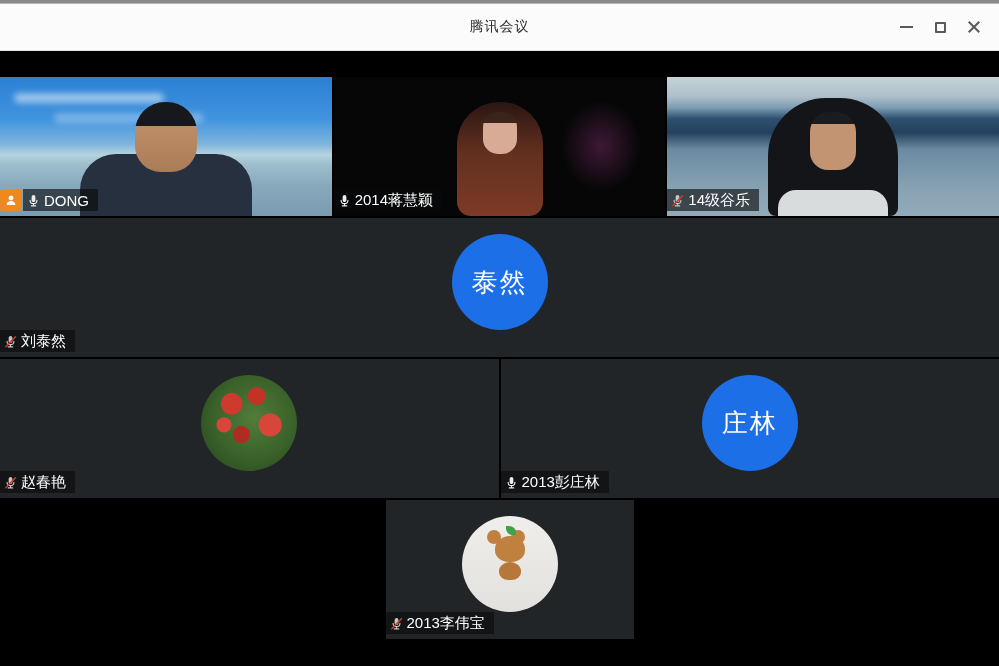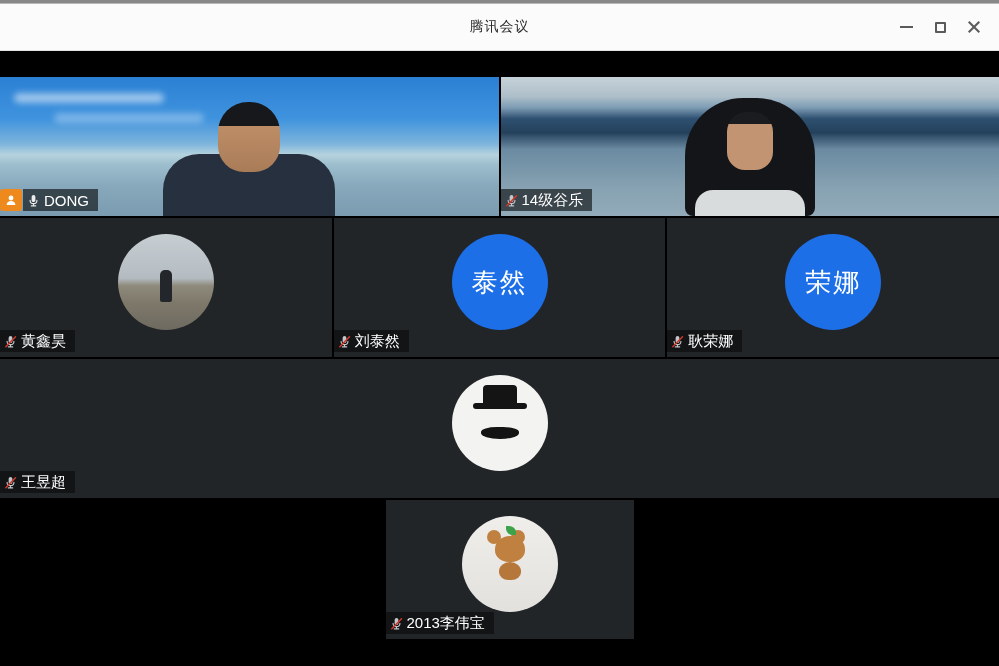--- a/index.html
+++ b/index.html
@@ -131,20 +131,38 @@
         <svg class="mic mic-on" viewBox="0 0 24 24">
           <path d="M12 14.5c1.66 0 3-1.34 3-3V6a3 3 0 1 0-6 0v5.5c0 1.66 1.34 3 3 3z" fill="#ececec"></path>
           <path d="M6.5 11.5a5.5 5.5 0 0 0 11 0" fill="none" stroke="#ececec" stroke-width="1.8" stroke-linecap="round"></path>
           <path d="M12 17v3.2M8.5 20.6h7" fill="none" stroke="#ececec" stroke-width="1.8" stroke-linecap="round"></path>
         </svg>
 
         <span class="pname">DONG</span>
       </span>
     </div>
   </div>
+          <div class="tile unmuted active">
+    <div class="visual v-video-dark-woman">
+      <i class="fx"></i>
+
+    </div>
+    <div class="nameplate">
+
+      <span class="plate">
+        <svg class="mic mic-on" viewBox="0 0 24 24">
+          <path d="M12 14.5c1.66 0 3-1.34 3-3V6a3 3 0 1 0-6 0v5.5c0 1.66 1.34 3 3 3z" fill="#ececec"></path>
+          <path d="M6.5 11.5a5.5 5.5 0 0 0 11 0" fill="none" stroke="#ececec" stroke-width="1.8" stroke-linecap="round"></path>
+          <path d="M12 17v3.2M8.5 20.6h7" fill="none" stroke="#ececec" stroke-width="1.8" stroke-linecap="round"></path>
+        </svg>
+
+        <span class="pname">2014蒋慧颖</span>
+      </span>
+    </div>
+  </div>
           <div class="tile muted">
     <div class="visual v-video-sea-woman">
       <i class="fx"></i>
 
     </div>
     <div class="nameplate">
 
       <span class="plate">
 
         <svg class="mic mic-off" viewBox="0 0 24 24">
@@ -153,94 +171,74 @@
           <path d="M12 17v3.2M8.5 20.6h7" fill="none" stroke="#c3c6ca" stroke-width="1.8" stroke-linecap="round"></path>
           <path d="M4.5 20.5 20 4.5" fill="none" stroke="#d2392a" stroke-width="2.4" stroke-linecap="round"></path>
         </svg>
         <span class="pname">14级谷乐</span>
       </span>
     </div>
   </div>
         </div>
         <div class="row">
           <div class="tile muted">
-    <div class="visual v-avatar-beach is-avatar">
-      <i class="fx"></i>
-
-    </div>
-    <div class="nameplate">
-
-      <span class="plate">
-
-        <svg class="mic mic-off" viewBox="0 0 24 24">
-          <path d="M12 14.5c1.66 0 3-1.34 3-3V6a3 3 0 1 0-6 0v5.5c0 1.66 1.34 3 3 3z" fill="#c3c6ca"></path>
-          <path d="M6.5 11.5a5.5 5.5 0 0 0 11 0" fill="none" stroke="#c3c6ca" stroke-width="1.8" stroke-linecap="round"></path>
-          <path d="M12 17v3.2M8.5 20.6h7" fill="none" stroke="#c3c6ca" stroke-width="1.8" stroke-linecap="round"></path>
-          <path d="M4.5 20.5 20 4.5" fill="none" stroke="#d2392a" stroke-width="2.4" stroke-linecap="round"></path>
-        </svg>
-        <span class="pname">黄鑫昊</span>
-      </span>
-    </div>
-  </div>
-          <div class="tile muted">
     <div class="visual v-avatar-initials is-avatar">
 
       <span class="initials">泰然</span>
     </div>
     <div class="nameplate">
 
       <span class="plate">
 
         <svg class="mic mic-off" viewBox="0 0 24 24">
           <path d="M12 14.5c1.66 0 3-1.34 3-3V6a3 3 0 1 0-6 0v5.5c0 1.66 1.34 3 3 3z" fill="#c3c6ca"></path>
           <path d="M6.5 11.5a5.5 5.5 0 0 0 11 0" fill="none" stroke="#c3c6ca" stroke-width="1.8" stroke-linecap="round"></path>
           <path d="M12 17v3.2M8.5 20.6h7" fill="none" stroke="#c3c6ca" stroke-width="1.8" stroke-linecap="round"></path>
           <path d="M4.5 20.5 20 4.5" fill="none" stroke="#d2392a" stroke-width="2.4" stroke-linecap="round"></path>
         </svg>
         <span class="pname">刘泰然</span>
       </span>
     </div>
   </div>
-          <div class="tile muted">
+        </div>
+        <div class="row">
+          <div class="tile muted">
+    <div class="visual v-avatar-flowers is-avatar">
+      
+      
+    </div>
+    <div class="nameplate">
+
+      <span class="plate">
+
+        <svg class="mic mic-off" viewBox="0 0 24 24">
+          <path d="M12 14.5c1.66 0 3-1.34 3-3V6a3 3 0 1 0-6 0v5.5c0 1.66 1.34 3 3 3z" fill="#c3c6ca"></path>
+          <path d="M6.5 11.5a5.5 5.5 0 0 0 11 0" fill="none" stroke="#c3c6ca" stroke-width="1.8" stroke-linecap="round"></path>
+          <path d="M12 17v3.2M8.5 20.6h7" fill="none" stroke="#c3c6ca" stroke-width="1.8" stroke-linecap="round"></path>
+          <path d="M4.5 20.5 20 4.5" fill="none" stroke="#d2392a" stroke-width="2.4" stroke-linecap="round"></path>
+        </svg>
+        <span class="pname">赵春艳</span>
+      </span>
+    </div>
+  </div>
+          <div class="tile unmuted">
     <div class="visual v-avatar-initials is-avatar">
 
-      <span class="initials">荣娜</span>
-    </div>
-    <div class="nameplate">
-
-      <span class="plate">
-
-        <svg class="mic mic-off" viewBox="0 0 24 24">
-          <path d="M12 14.5c1.66 0 3-1.34 3-3V6a3 3 0 1 0-6 0v5.5c0 1.66 1.34 3 3 3z" fill="#c3c6ca"></path>
-          <path d="M6.5 11.5a5.5 5.5 0 0 0 11 0" fill="none" stroke="#c3c6ca" stroke-width="1.8" stroke-linecap="round"></path>
-          <path d="M12 17v3.2M8.5 20.6h7" fill="none" stroke="#c3c6ca" stroke-width="1.8" stroke-linecap="round"></path>
-          <path d="M4.5 20.5 20 4.5" fill="none" stroke="#d2392a" stroke-width="2.4" stroke-linecap="round"></path>
-        </svg>
-        <span class="pname">耿荣娜</span>
-      </span>
-    </div>
-  </div>
-        </div>
-        <div class="row">
-          <div class="tile muted">
-    <div class="visual v-avatar-tophat is-avatar">
-      <i class="fx"></i>
-
-    </div>
-    <div class="nameplate">
-
-      <span class="plate">
-
-        <svg class="mic mic-off" viewBox="0 0 24 24">
-          <path d="M12 14.5c1.66 0 3-1.34 3-3V6a3 3 0 1 0-6 0v5.5c0 1.66 1.34 3 3 3z" fill="#c3c6ca"></path>
-          <path d="M6.5 11.5a5.5 5.5 0 0 0 11 0" fill="none" stroke="#c3c6ca" stroke-width="1.8" stroke-linecap="round"></path>
-          <path d="M12 17v3.2M8.5 20.6h7" fill="none" stroke="#c3c6ca" stroke-width="1.8" stroke-linecap="round"></path>
-          <path d="M4.5 20.5 20 4.5" fill="none" stroke="#d2392a" stroke-width="2.4" stroke-linecap="round"></path>
-        </svg>
-        <span class="pname">王昱超</span>
+      <span class="initials">庄林</span>
+    </div>
+    <div class="nameplate">
+
+      <span class="plate">
+        <svg class="mic mic-on" viewBox="0 0 24 24">
+          <path d="M12 14.5c1.66 0 3-1.34 3-3V6a3 3 0 1 0-6 0v5.5c0 1.66 1.34 3 3 3z" fill="#ececec"></path>
+          <path d="M6.5 11.5a5.5 5.5 0 0 0 11 0" fill="none" stroke="#ececec" stroke-width="1.8" stroke-linecap="round"></path>
+          <path d="M12 17v3.2M8.5 20.6h7" fill="none" stroke="#ececec" stroke-width="1.8" stroke-linecap="round"></path>
+        </svg>
+
+        <span class="pname">2013彭庄林</span>
       </span>
     </div>
   </div>
         </div>
         <div class="row center">
           <div class="tile muted">
     <div class="visual v-avatar-jerry is-avatar">
       <i class="fx"></i>
 
     </div>

